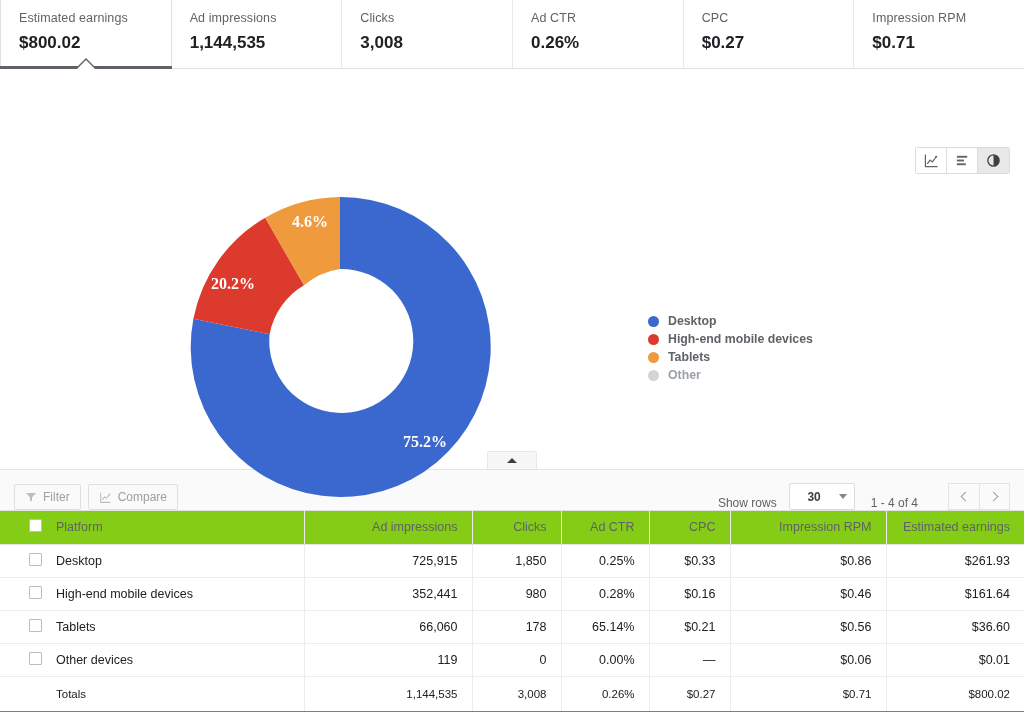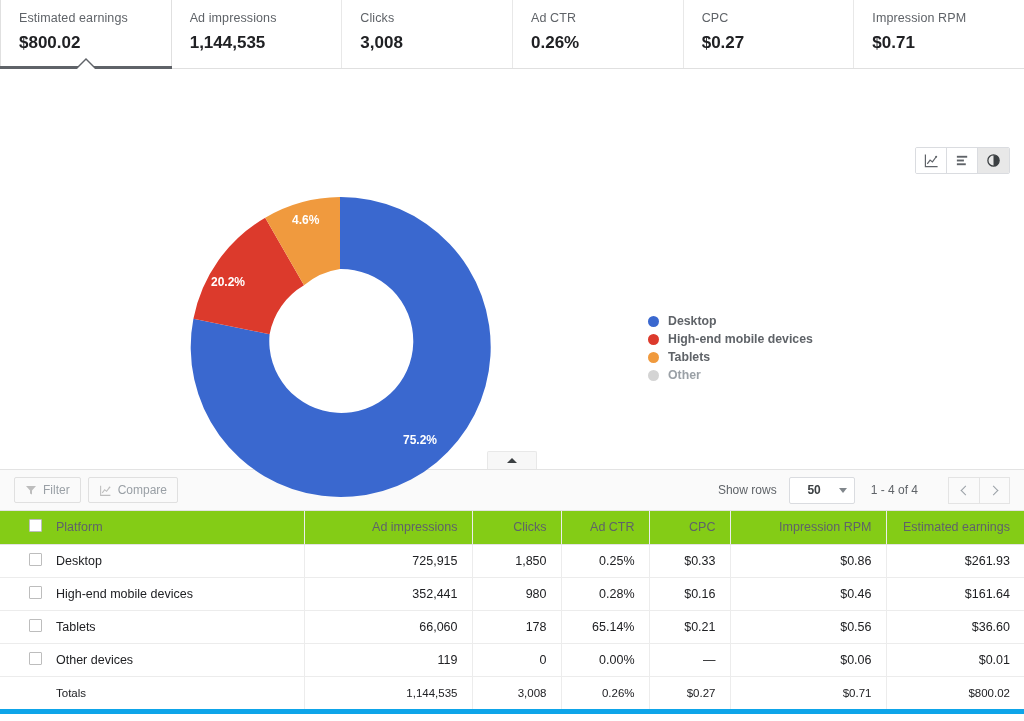--- a/index.html
+++ b/index.html
@@ -111,24 +111,25 @@
 
   .donut-wrap {
     position: absolute;
     left: 155px;
     top: 118px;
     width: 370px;
     height: 310px;
   }
   .slice-label {
     position: absolute;
-    font-size: 12px;
+    font-size: 16px;
     font-weight: bold;
     color: #ffffff;
     white-space: nowrap;
+    font-family: Liberation Serif, serif;
   }
 
   .legend {
     position: absolute;
     left: 648px;
     top: 244px;
     width: 240px;
   }
   .legend-row {
     display: flex;
@@ -174,21 +175,21 @@
   }
 
   
   .table-toolbar {
     width: 1024px;
     height: 42px;
     background: #fafafa;
     border-top: 1px solid #e3e3e3;
     border-bottom: 1px solid #e3e3e3;
     display: flex;
-    align-items: center;
+    align-items: flex-end;
     padding: 0 14px 0 14px;
   }
   .tb-btn {
     display: flex;
     align-items: center;
     height: 26px;
     padding: 0 10px;
     border: 1px solid #e0e0e0;
     border-radius: 2px;
     background: #fafafa;
@@ -301,21 +302,21 @@
     border-radius: 1px;
     background: #fff;
     display: inline-block;
     cursor: pointer;
   }
   tr.totals td {
     background: #f5f5f5;
     color: #80868b;
     font-size: 11.5px;
     height: 35px;
-    border-bottom: 5px solid #0ea5e9;
+    border-bottom: 1px solid #0ea5e9;
   }
   tr.totals td.left { color: #80868b; padding-left: 14px; }
 
   
   col.c-cb   { width: 42px; }
   col.c-plat { width: 262px; }
   col.c-imp  { width: 168px; }
   col.c-clk  { width: 89px; }
   col.c-ctr  { width: 88px; }
   col.c-cpc  { width: 81px; }
@@ -431,21 +432,21 @@
       <path d="M4 11 L7 7 L9.3 9 L13 4.2" stroke="#bdbdbd" stroke-width="1.3" fill="none"></path>
       <circle cx="13" cy="4.2" r="1" fill="#bdbdbd"></circle>
     </svg>
     <span>Compare</span>
   </div>
 
   <div class="toolbar-spacer"></div>
 
   <span class="show-rows-label">Show rows</span>
   <div class="rows-select">
-    <span class="val">50</span>
+    <span class="val">30</span>
     <span class="caret-down"></span>
   </div>
   <span class="range-text">1 - 4 of 4</span>
   <div class="pager">
     <div class="pager-btn">
       <span class="chev left"></span>
     </div>
     <div class="pager-btn">
       <span class="chev right"></span>
     </div>

